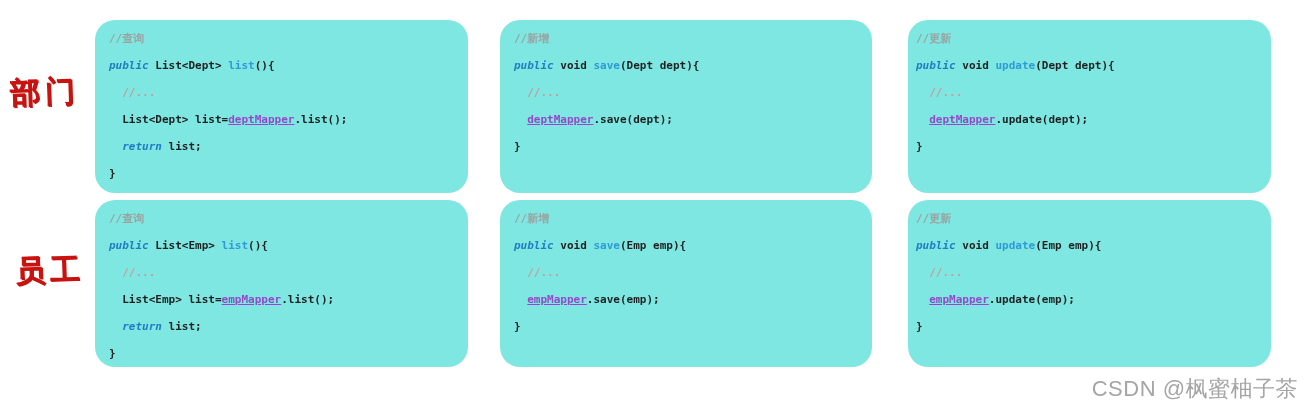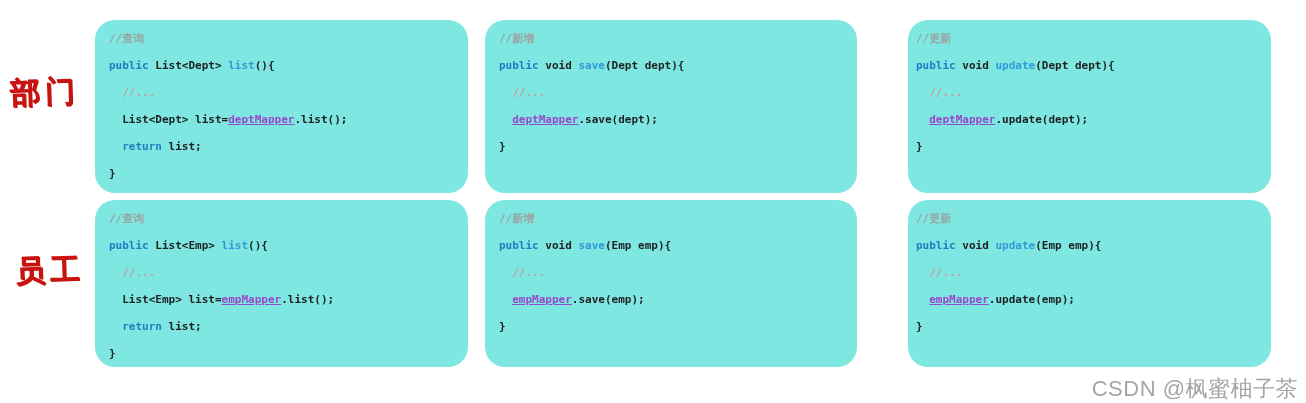--- a/index.html
+++ b/index.html
@@ -21,26 +21,26 @@
     font-size:11px;
     line-height:27px;
     padding:5px 0 0 14px;
     white-space:pre;
     overflow:hidden;
     border-radius:20px;
   }
   .r0 { top:20px;  height:168px; }
   .r1 { top:200px; height:162px; }
   .c0 { left:95px;  width:359px; }
-  .c1 { left:485px; width:358px; }
+  .c1 { left:500px; width:358px; }
   .c2 { left:908px; width:355px;padding-left:8px; }
 
   .tok-ch { color:var(--c-ch); }   
   .tok-ci { color:var(--c-ci); }   
-  .tok-k  { color:var(--c-k);  }   
+  .tok-k  { color:var(--c-k);font-style:italic;  }   
   .tok-m  { color:var(--c-m);margin-top:12px;  }   
   .tok-f  { color:var(--c-f);text-decoration:underline;  }   
   .tok-p  { color:var(--c-p);  }   
 
   
   .row-label {
     position:absolute;
     font-family:"Liberation Sans","DejaVu Sans",sans-serif;
     font-weight:bold;
     font-size:30px;

